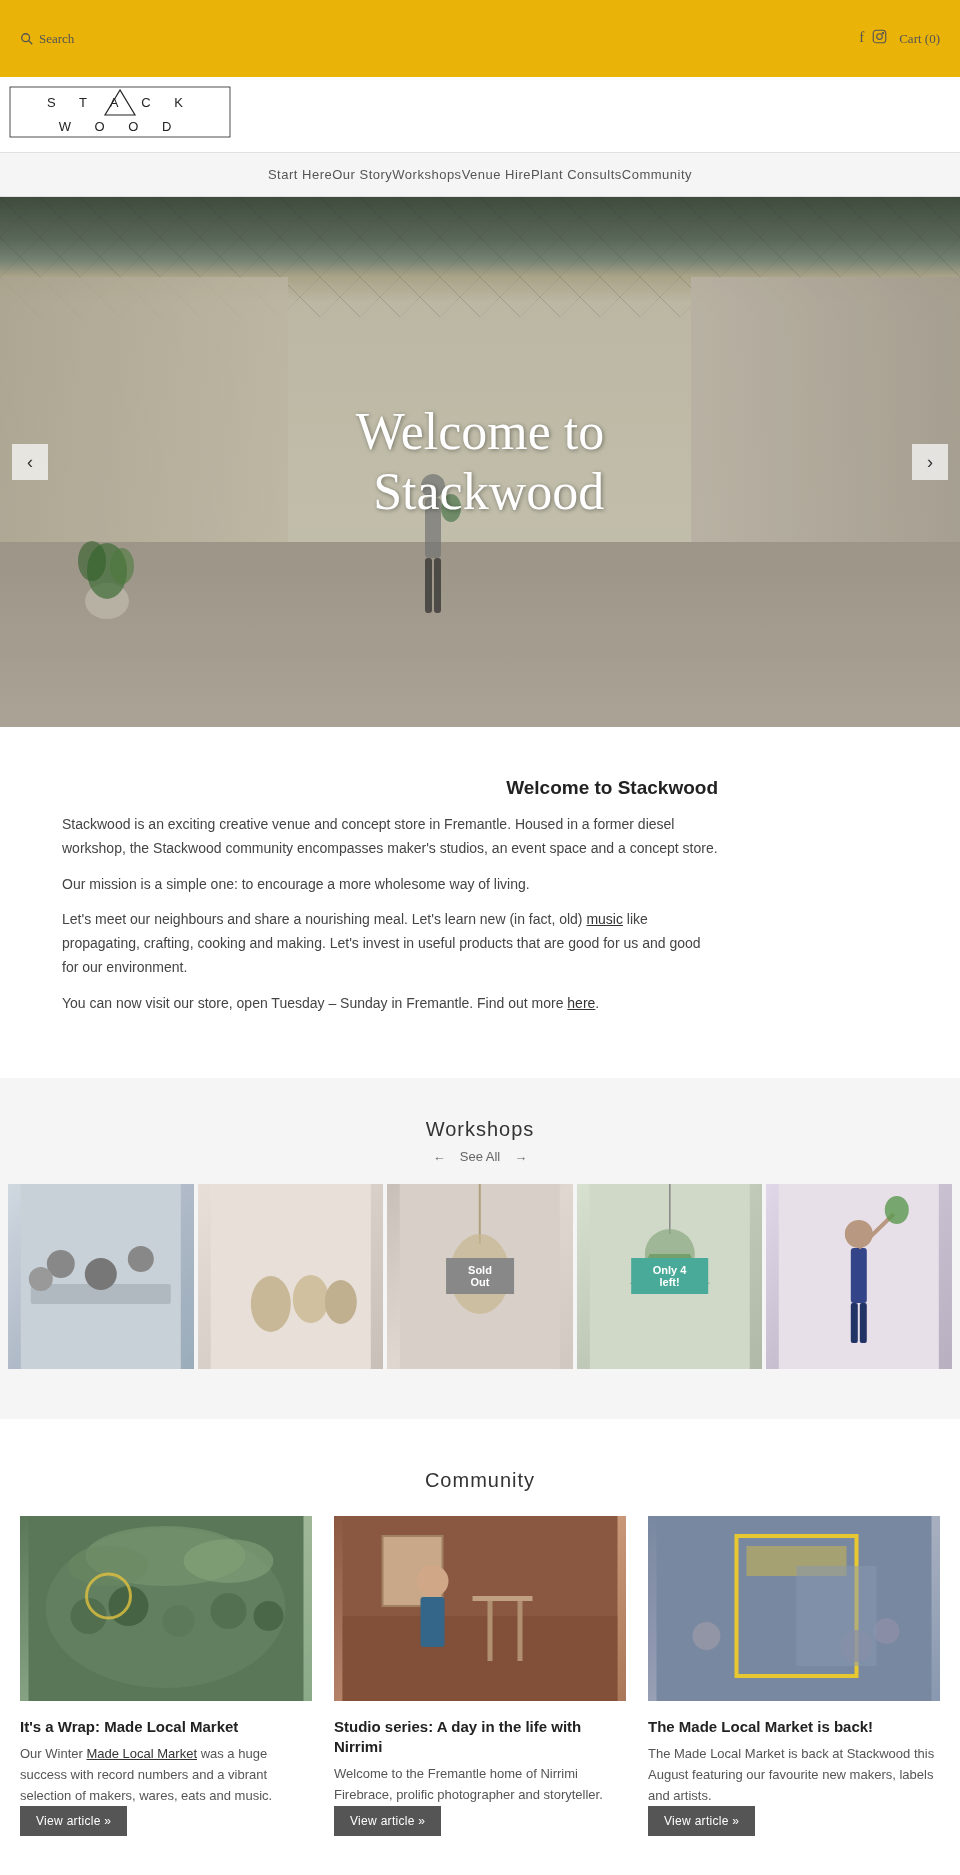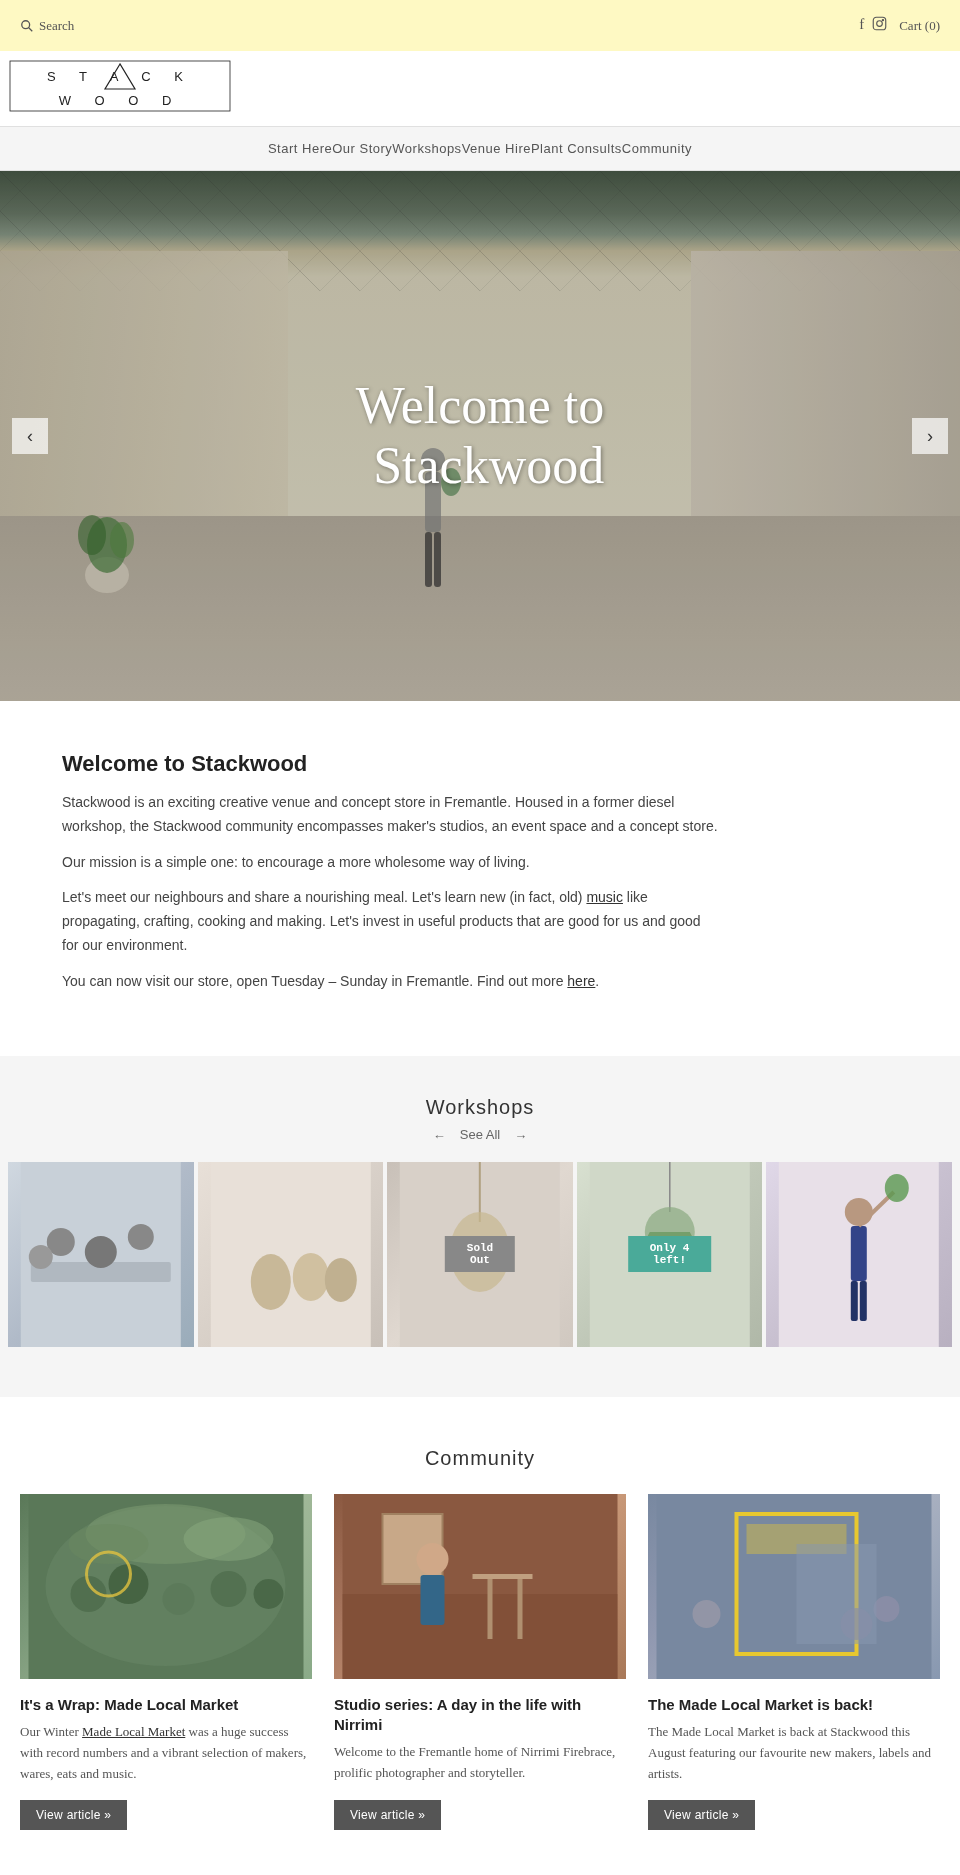--- a/index.html
+++ b/index.html
@@ -1,21 +1,21 @@
 <!DOCTYPE html>
 <html><head>
   <meta charset="utf-8">
   <style>
     * { margin: 0; padding: 0; box-sizing: border-box; }
     body { font-family: Georgia, 'Times New Roman', serif; background: #fff; color: #333; width: 960px; }
 
     
     .top-bar {
       display: flex; align-items: center; justify-content: space-between;
-      padding: 16px 20px; background: #fef9c3; text-align: right;
+      padding: 29px 20px; background: #eab308; text-align: right;
     }
     .search-area { display: flex; align-items: center; gap: 5px; font-size: 13px; color: #555; cursor: pointer; }
     .search-area svg { width: 14px; height: 14px; }
     .social-cart { display: flex; align-items: center; gap: 12px; font-size: 13px; color: #555; }
     .social-icons { display: flex; gap: 8px; }
     .social-icon { font-size: 15px; cursor: pointer; }
     .cart-link { cursor: pointer; }
 
     .logo-area { text-align: left; padding: 8px 0; }
     .logo-svg { width: 240px; height: 55px; }
@@ -56,21 +56,21 @@
     }
     .hero-scene-bg {
       position: absolute; inset: 0;
       background: 
         linear-gradient(180deg, #4a5a48 0%, #6a7a68 8%, #8a9a88 12%,
         #c8c0a0 15%, #ddd8c0 20%, #e8e4d0 100%);
     }
 
     
     .welcome-section { padding: 50px 62px; max-width: 780px; }
-    .welcome-section h2 { font-size: 22px; font-weight: 700; margin-bottom: 14px; color: #222; font-family: Arial, sans-serif; }
+    .welcome-section h2 { font-size: 19px; font-weight: 700; margin-bottom: 14px; color: #222; font-family: Arial, sans-serif; text-align: right; }
     .welcome-section p { font-size: 14px; line-height: 1.7; color: #444; margin-bottom: 12px; font-family: Arial, sans-serif; }
     .welcome-section a { color: #333; }
 
     
     .workshops-section { background: #f5f5f5; padding: 40px 0 50px; }
     .section-header { text-align: center; margin-bottom: 20px; }
     .section-header h2 { font-size: 20px; font-weight: 400; letter-spacing: 1px; margin-bottom: 8px; font-family: Arial, sans-serif; }
     .section-nav { display: flex; align-items: center; justify-content: center; gap: 14px; font-size: 13px; color: #666; font-family: Arial, sans-serif; }
     .section-nav span { cursor: pointer; }
     .section-nav a { color: #666; text-decoration: none; cursor: pointer; }
@@ -82,21 +82,21 @@
       flex: 1; min-width: 0; position: relative; height: 185px; overflow: hidden; background: #ccc;
       cursor: pointer;
     }
     .workshop-item + .workshop-item { border-left: 4px solid #f5f5f5; }
     .workshop-placeholder {
       width: 100%; height: 100%; display: flex; align-items: center; justify-content: center;
     }
     .badge {
       position: absolute; top: 50%; left: 50%; transform: translate(-50%, -50%);
       padding: 6px 22px; font-size: 11px; font-weight: bold; text-align: center;
-      font-family: Liberation Mono, monospace; color: #fff;
+      font-family: Liberation Sans, sans-serif; color: #fff;
     }
     .badge-sold { background: #888; }
     .badge-few { background: #4aaa99; }
 
     
     .ws-img-1 { background: linear-gradient(135deg, #d0d8e0 0%, #b0bac8 50%, #9aacba 100%); }
     .ws-img-2 { background: linear-gradient(135deg, #e8e0d8 0%, #d8d0c8 50%, #c8c0b8 100%); }
     .ws-img-3 { background: linear-gradient(135deg, #c8c0b8 0%, #e0d8d0 50%, #d0c8c0 100%); }
     .ws-img-4 { background: linear-gradient(135deg, #d8e0d0 0%, #c0c8b8 50%, #b0b8a8 100%); }
     .ws-img-5 { background: linear-gradient(135deg, #e0d8e8 0%, #c8c0d0 50%, #b8b0c0 100%); }
@@ -105,21 +105,21 @@
     .community-section { padding: 50px 20px; background: #fff; }
     .community-section .section-header h2 { font-size: 20px; font-weight: 400; letter-spacing: 1px; font-family: Arial, sans-serif; }
     .community-grid { display: flex; gap: 22px; margin-top: 24px; align-items: center; }
     .community-card { flex: 1; min-width: 0; }
     .community-img-placeholder { width: 100%; height: 185px; display: block; margin-bottom: 16px; }
     .comm-img-1 { background: linear-gradient(135deg, #5a7858 0%, #7a9878 30%, #a0b898 60%, #8aaa88 100%); }
     .comm-img-2 { background: linear-gradient(135deg, #8a5840 0%, #aa7860 30%, #c89878 60%, #a87858 100%); }
     .comm-img-3 { background: linear-gradient(135deg, #7888a0 0%, #9098b0 30%, #a8b0c0 60%, #8898b0 100%); }
 
     .community-card h3 { font-size: 15px; font-weight: 700; margin-bottom: 8px; color: #222; font-family: Arial, sans-serif; line-height: 1.3; }
-    .community-card p { font-size: 13px; line-height: 1.6; color: #555; margin-bottom: 16px; font-family: Liberation Serif, serif; }
+    .community-card p { font-size: 13px; line-height: 1.6; color: #555; font-family: Liberation Sans, sans-serif; }
     .view-article-btn {
       display: inline-block; padding: 8px 16px; background: #555; color: #fff;
       font-size: 12px; text-decoration: none; cursor: pointer; border: none;
       font-family: Arial, sans-serif; letter-spacing: 0.3px;
     }
   </style>
 </head>
 <body>
 
 <div class="top-bar">

